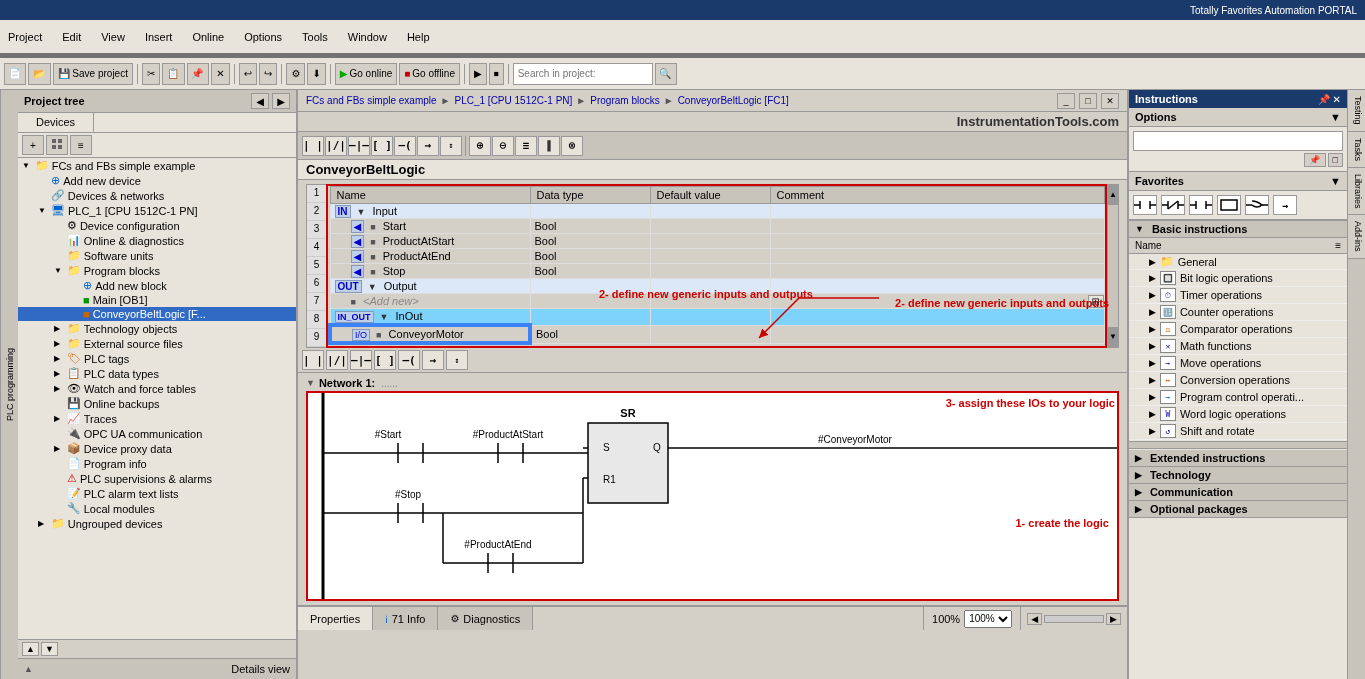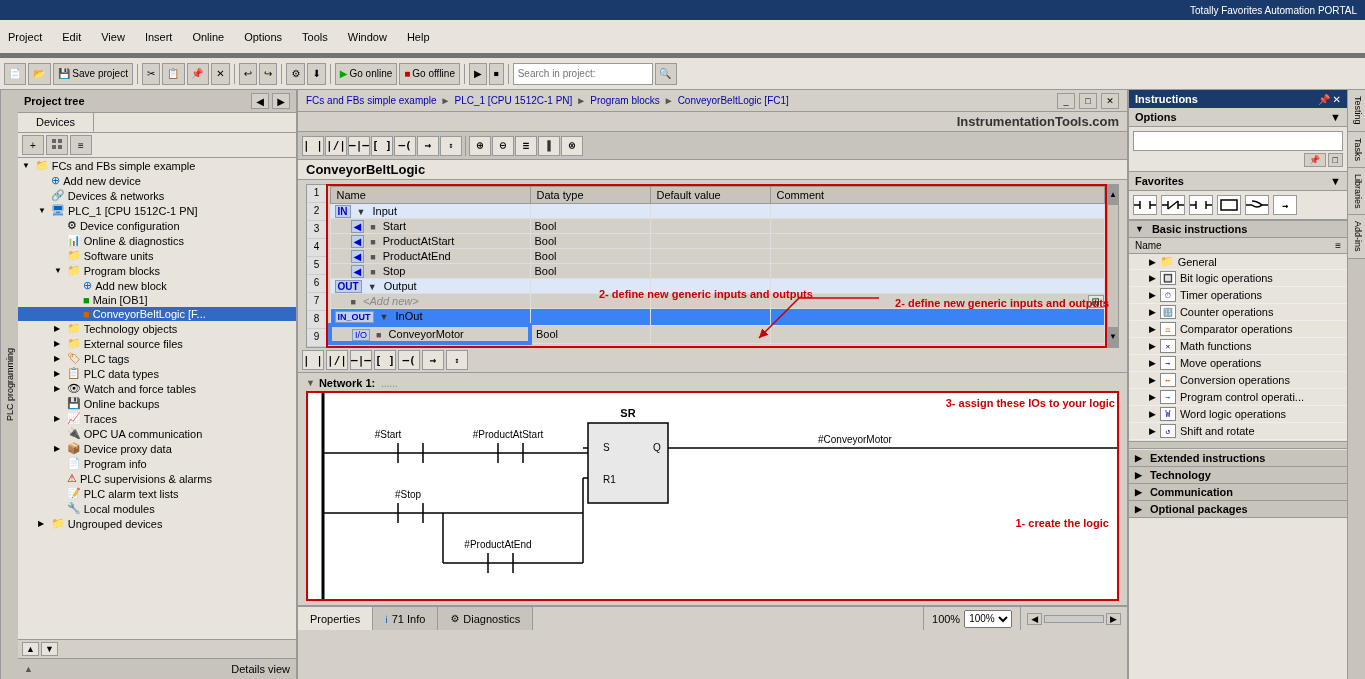--- a/index.html
+++ b/index.html
@@ -452,21 +452,21 @@
                     <span style="color:#555; font-size:9px; margin-right:4px;">■</span>
                     <span style="color:#888; font-style:italic;">&lt;Add new&gt;</span>
                   </td>
                   <td style="border:1px solid #ddd;"></td>
                   <td style="border:1px solid #ddd;"></td>
                   <td style="border:1px solid #ddd;">
                     <span style="float:right; font-size:10px; border:1px solid #999; background:#e8e4dc; padding:0 3px; cursor:pointer;">⊞</span>
                   </td>
                 </tr>
 
-                <tr style="background:#3b82f6;">
+                <tr style="background:#7dd3fc;">
                   <td style="border:1px solid #ddd; padding:1px 4px;">
                     <span style="color:#0000cc; font-weight:bold; font-size:9px; background:#c0d0e8; padding:0 2px; border:1px solid #8898b8; margin-right:3px;">IN_OUT</span>
                     <span style="font-size:9px; color:#333; margin-right:4px;">▼</span>
                     <span>InOut</span>
                   </td>
                   <td style="border:1px solid #ddd;"></td>
                   <td style="border:1px solid #ddd;"></td>
                   <td style="border:1px solid #ddd;"></td>
                 </tr>
 

